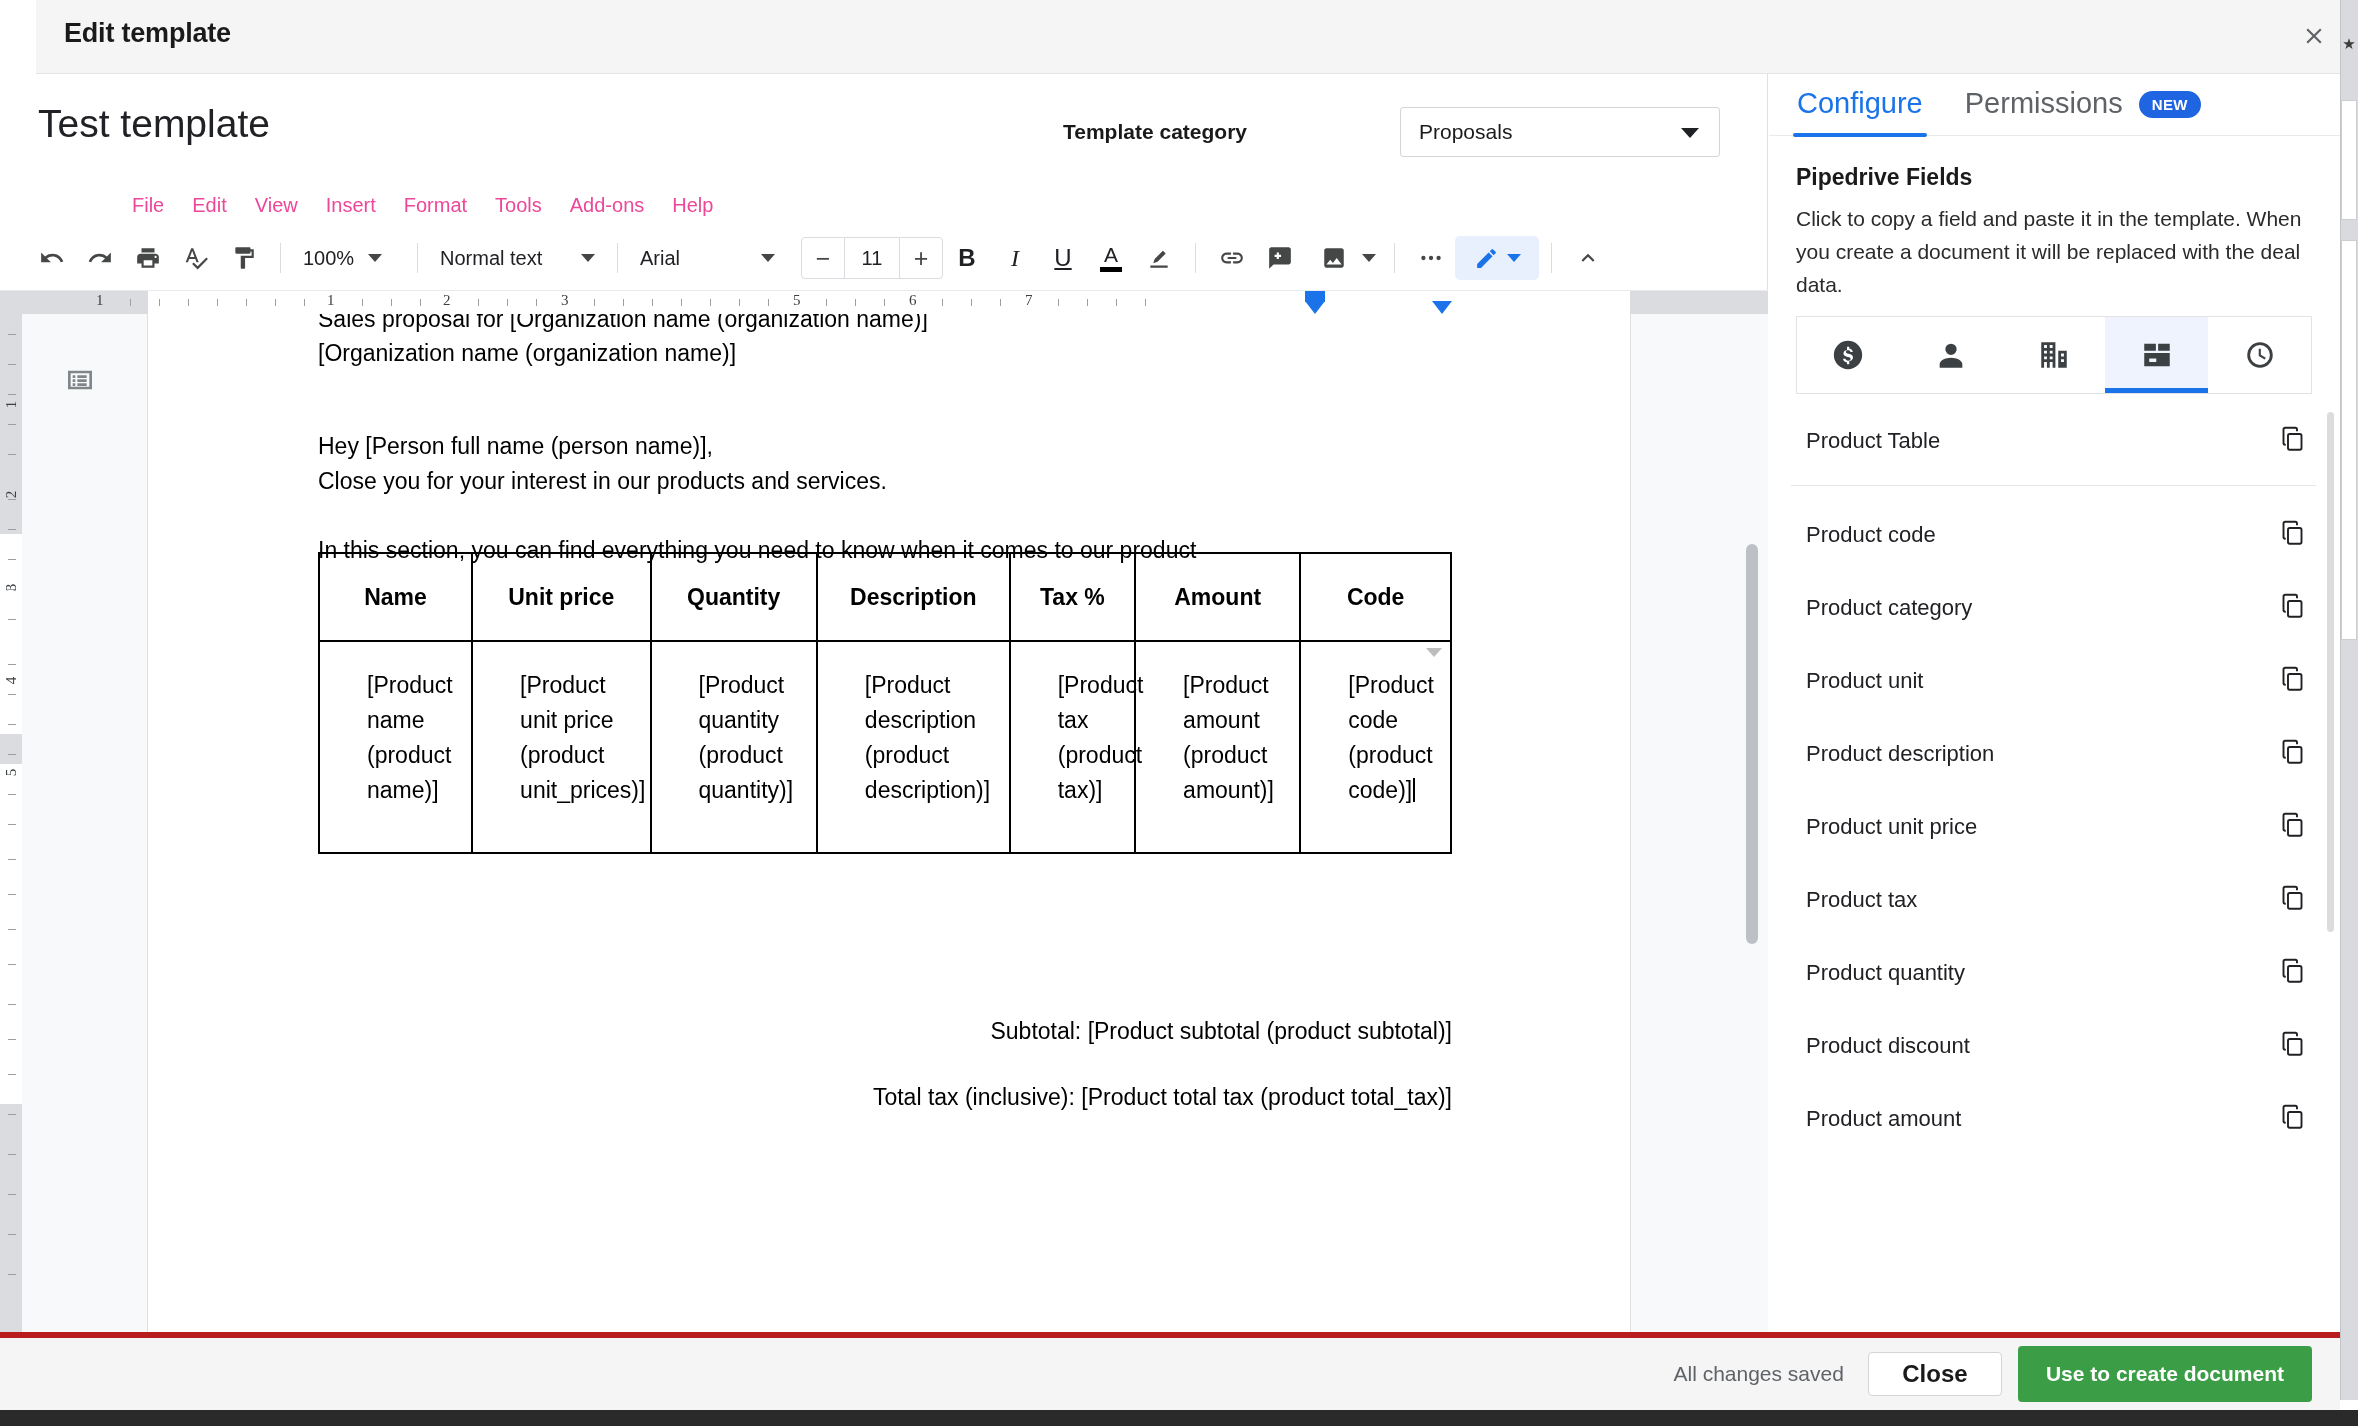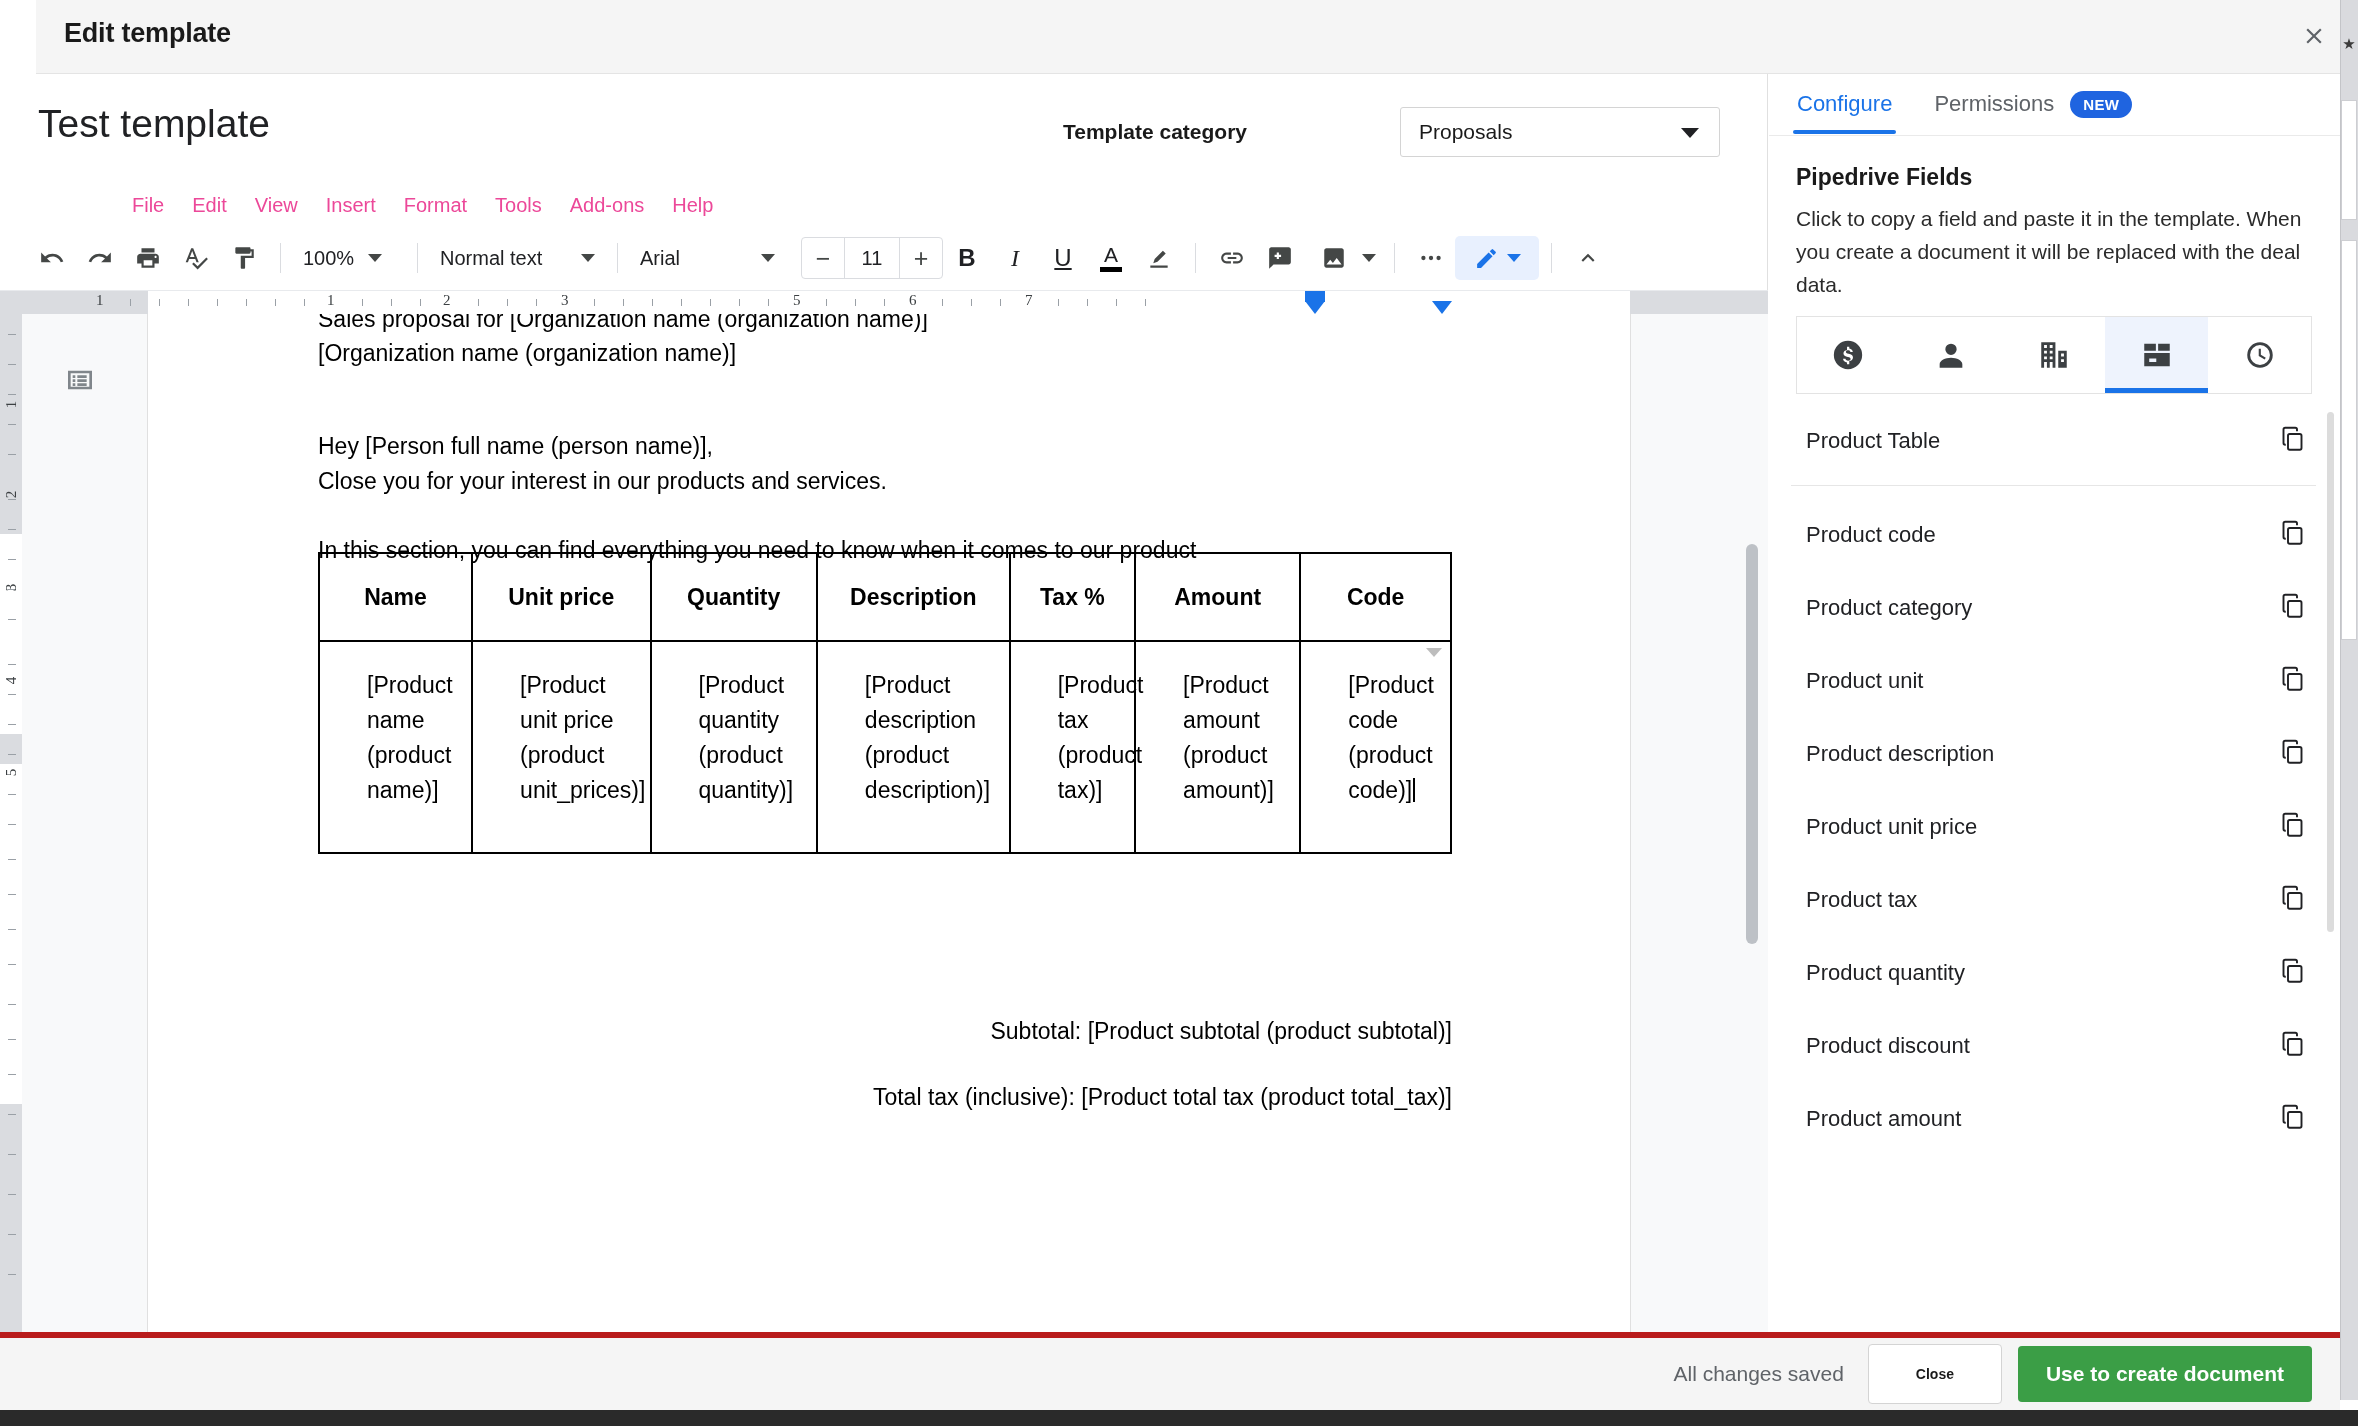--- a/index.html
+++ b/index.html
@@ -329,21 +329,21 @@
     background: #ffffff;
   }
   .rp-tabs {
     position: absolute; left: 0; top: 0;
     width: 571px; height: 62px;
     display: flex; align-items: center;
     padding-left: 24px;
     border-bottom: 1px solid #eaeaea;
   }
   .rp-tab {
-    font-size: 22px; color: #5f6368;
+    font-size: 29px; color: #5f6368;
     padding: 14px 4px 16px 4px; margin-right: 34px;
     cursor: pointer; position: relative; white-space: nowrap; text-align: center;
   }
   .rp-tab.active { color: #1a73e8; }
   .rp-tab.active::after {
     content: ""; position: absolute;
     left: 0; right: 0; bottom: -1px; height: 4px;
     background: #1a73e8; border-radius: 2px;
   }
   .rp-tab-wrap { display: flex; align-items: center; }
@@ -413,25 +413,25 @@
     width: 2340px; height: 78px;
     background: #f5f5f5;
     border-top: 6px solid #b91c1c;
     display: flex; align-items: center; justify-content: flex-end;
     padding-right: 28px;
   }
   .footer-status {
     font-size: 21px; color: #5f6368; margin-right: 24px;
   }
   .btn-close {
-    width: 134px; height: 60px;
+    width: 134px; height: 44px;
     background: #ffffff; border: 1px solid #d4d4d4;
     border-radius: 4px;
     display: flex; align-items: center; justify-content: center;
-    font-size: 14px; font-weight: bold; color: #1a1a1a;
+    font-size: 24px; font-weight: bold; color: #1a1a1a;
     cursor: pointer; margin-right: 16px;
   }
   .btn-create {
     height: 56px; padding: 8px 28px;
     background: #3b9e46; border: none; border-radius: 4px;
     display: flex; align-items: center; justify-content: center;
     font-size: 21px; font-weight: bold; color: #ffffff;
     cursor: pointer; white-space: nowrap; text-align: right;
   }
   .bottom-bar {

